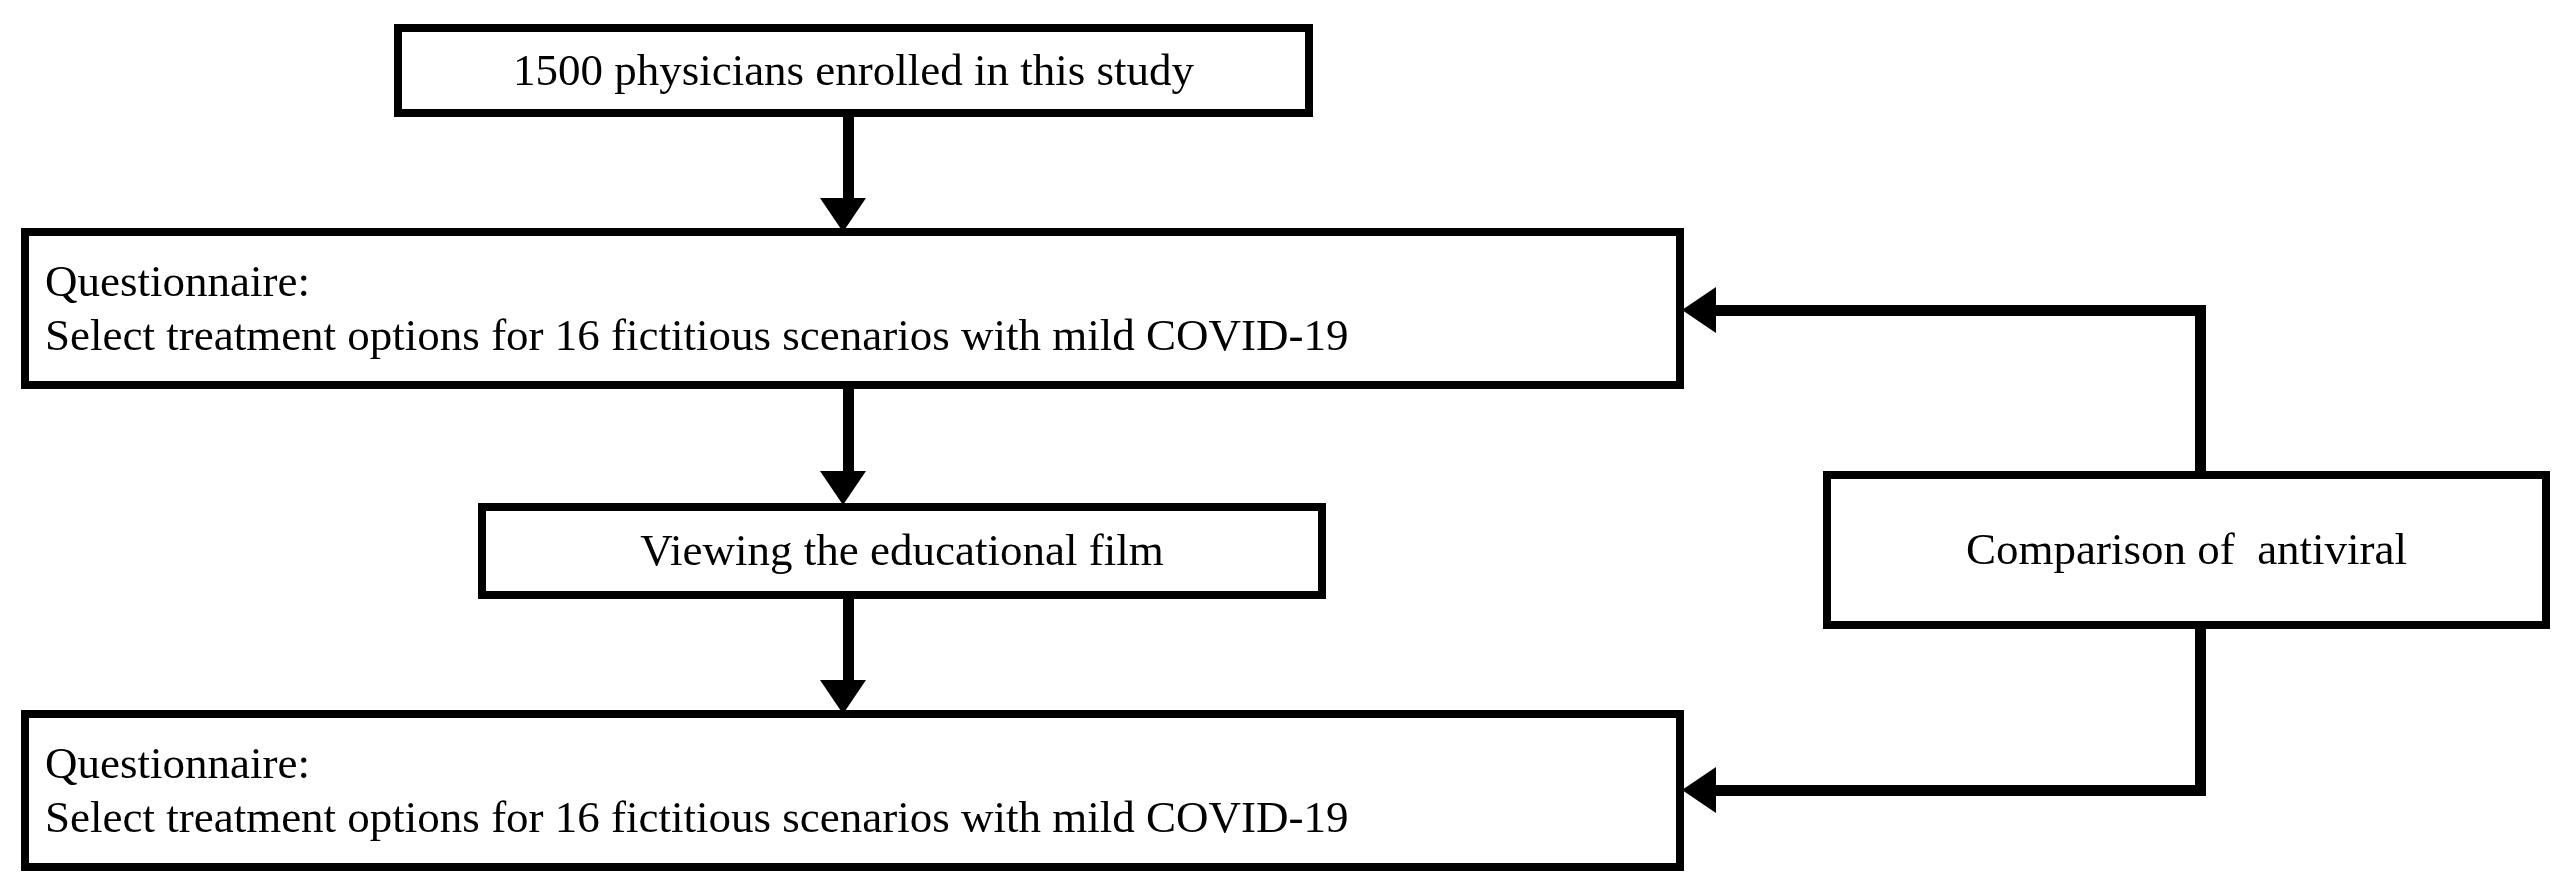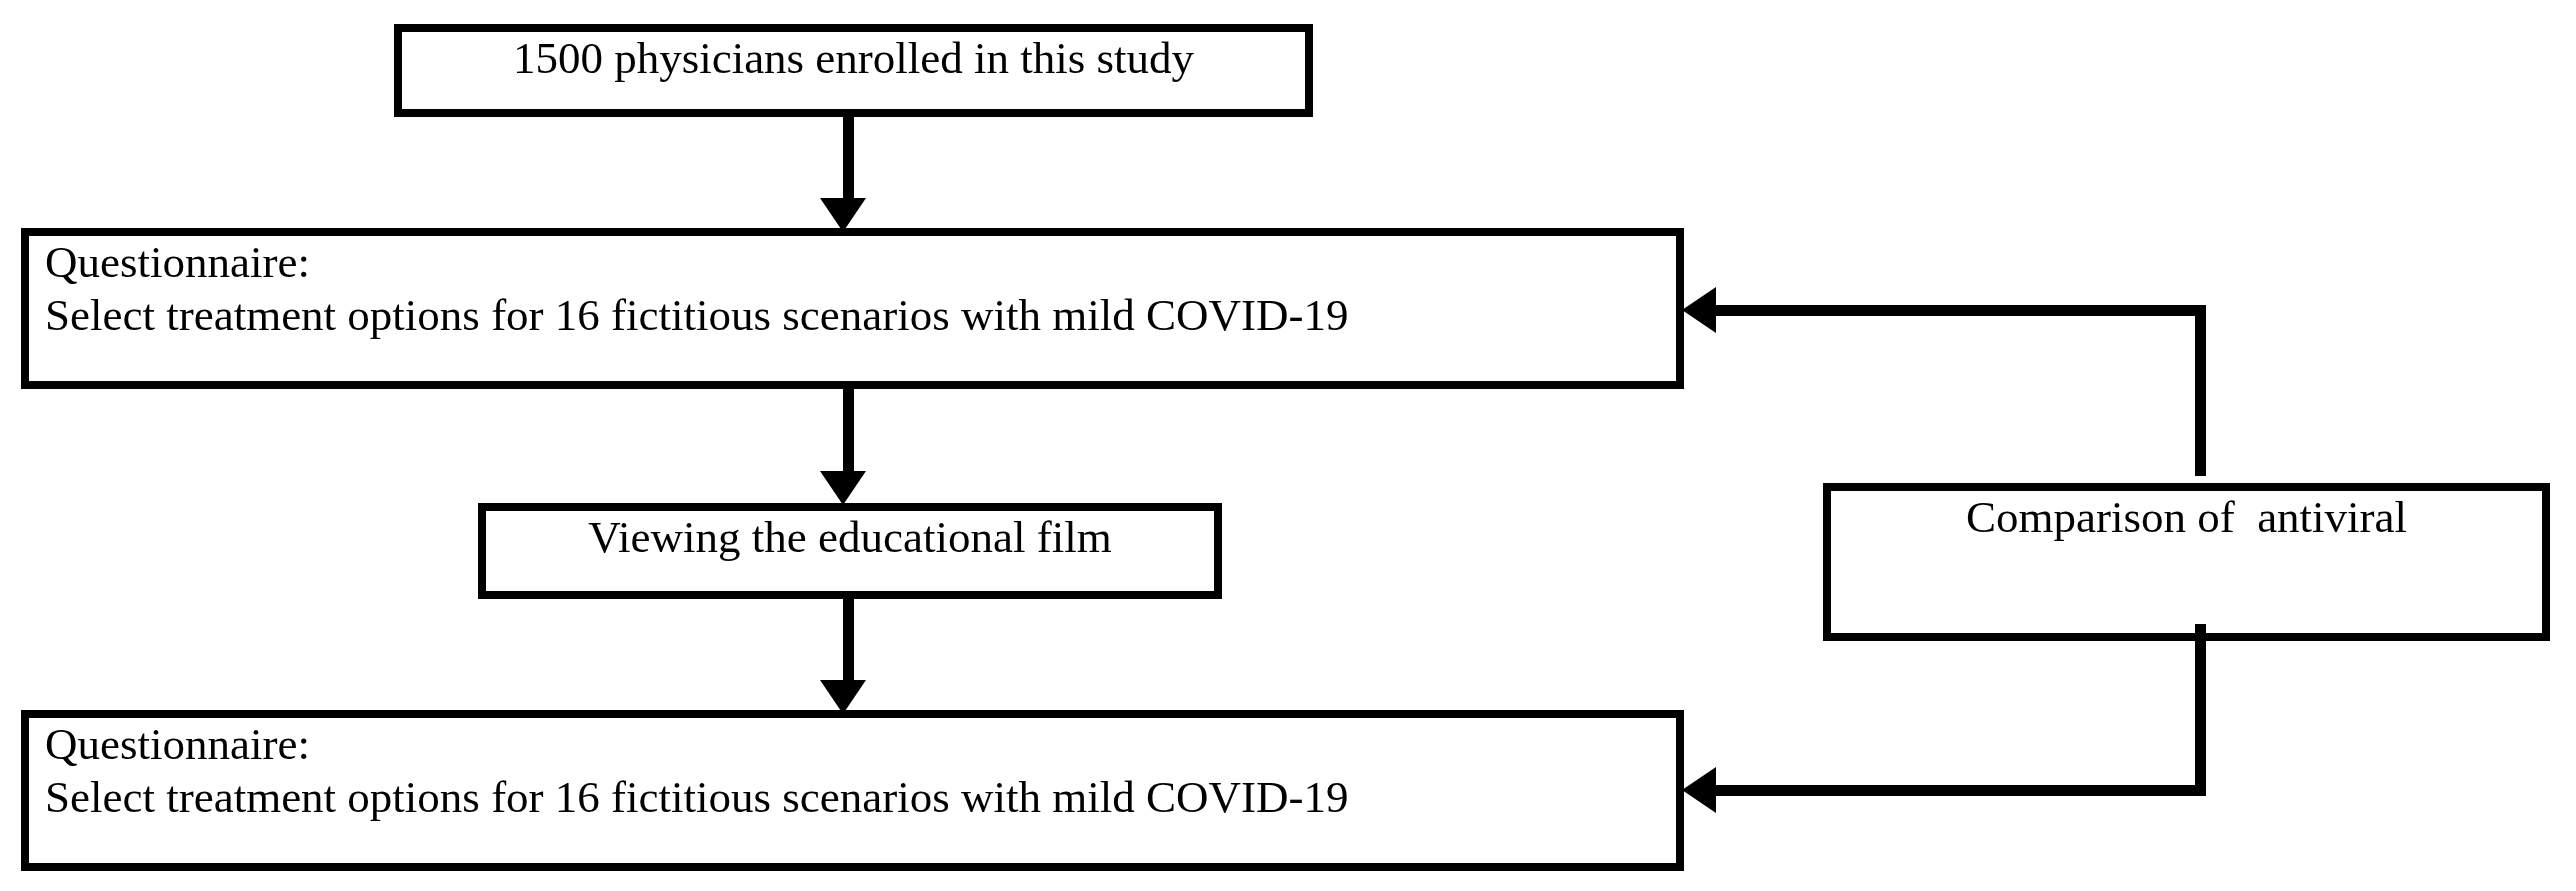--- a/index.html
+++ b/index.html
@@ -15,20 +15,21 @@
     font-family: "Liberation Serif", "DejaVu Serif", serif;
     overflow: hidden;
   }
   .node {
     position: absolute;
     box-sizing: border-box;
     background: #ffffff;
     border: 8.2px solid #000000;
     display: flex;
     flex-direction: column;
+    justify-content: center;
     color: #000000;
   }
   .node .line {
     white-space: pre;
     line-height: 1.18;
   }
   
   #node-enrolled {
     left: 394px;
     top: 24px;
@@ -49,35 +50,34 @@
   }
   .questionnaire .line {
     font-size: 45px;
   }
   #node-questionnaire-pre { top: 228px; }
   #node-questionnaire-post { top: 710px; }
   
   #node-film {
     left: 478px;
     top: 503px;
-    width: 744px;
+    width: 848px;
     height: 96px;
     align-items: center;
   }
   #node-film .line {
     font-size: 45px;
   }
   
   #node-comparison {
     left: 1823px;
     top: 471px;
     width: 727px;
     height: 158px;
     align-items: center;
-    margin-top: 12px;
   }
   #node-comparison .line {
     font-size: 45px;
     text-align: center;
   }
   
   .seg {
     position: absolute;
     background: #000000;
   }

